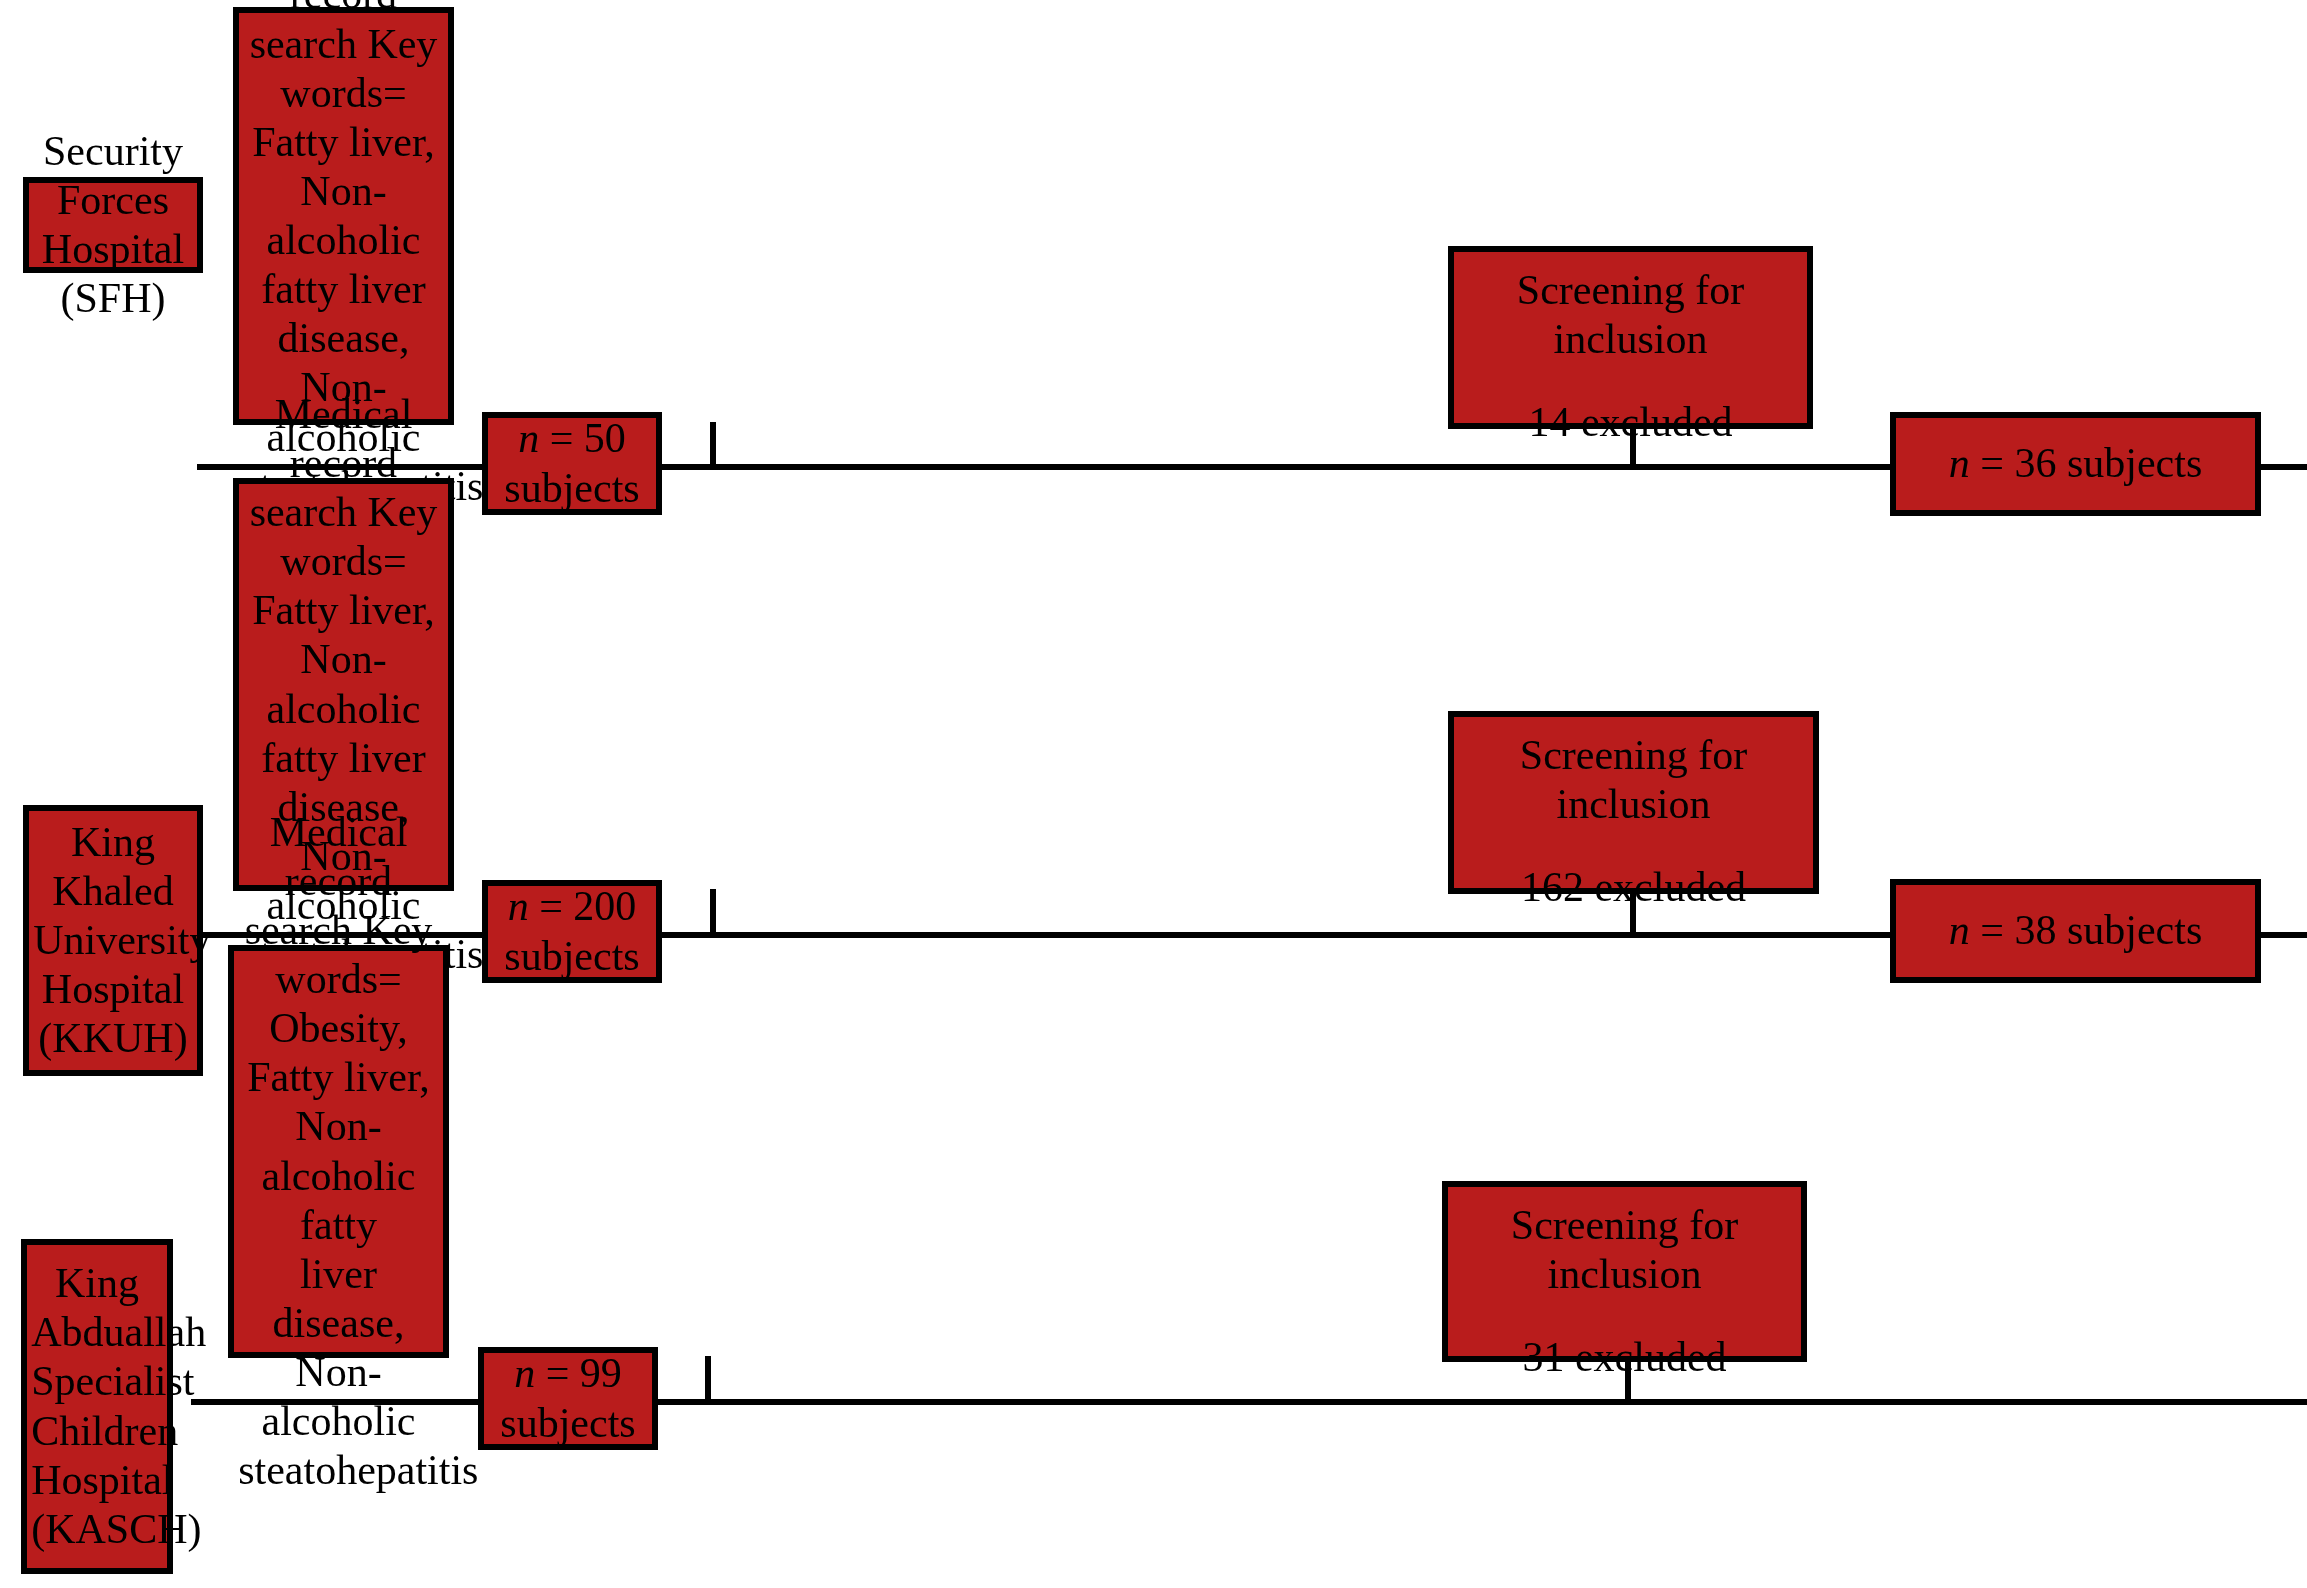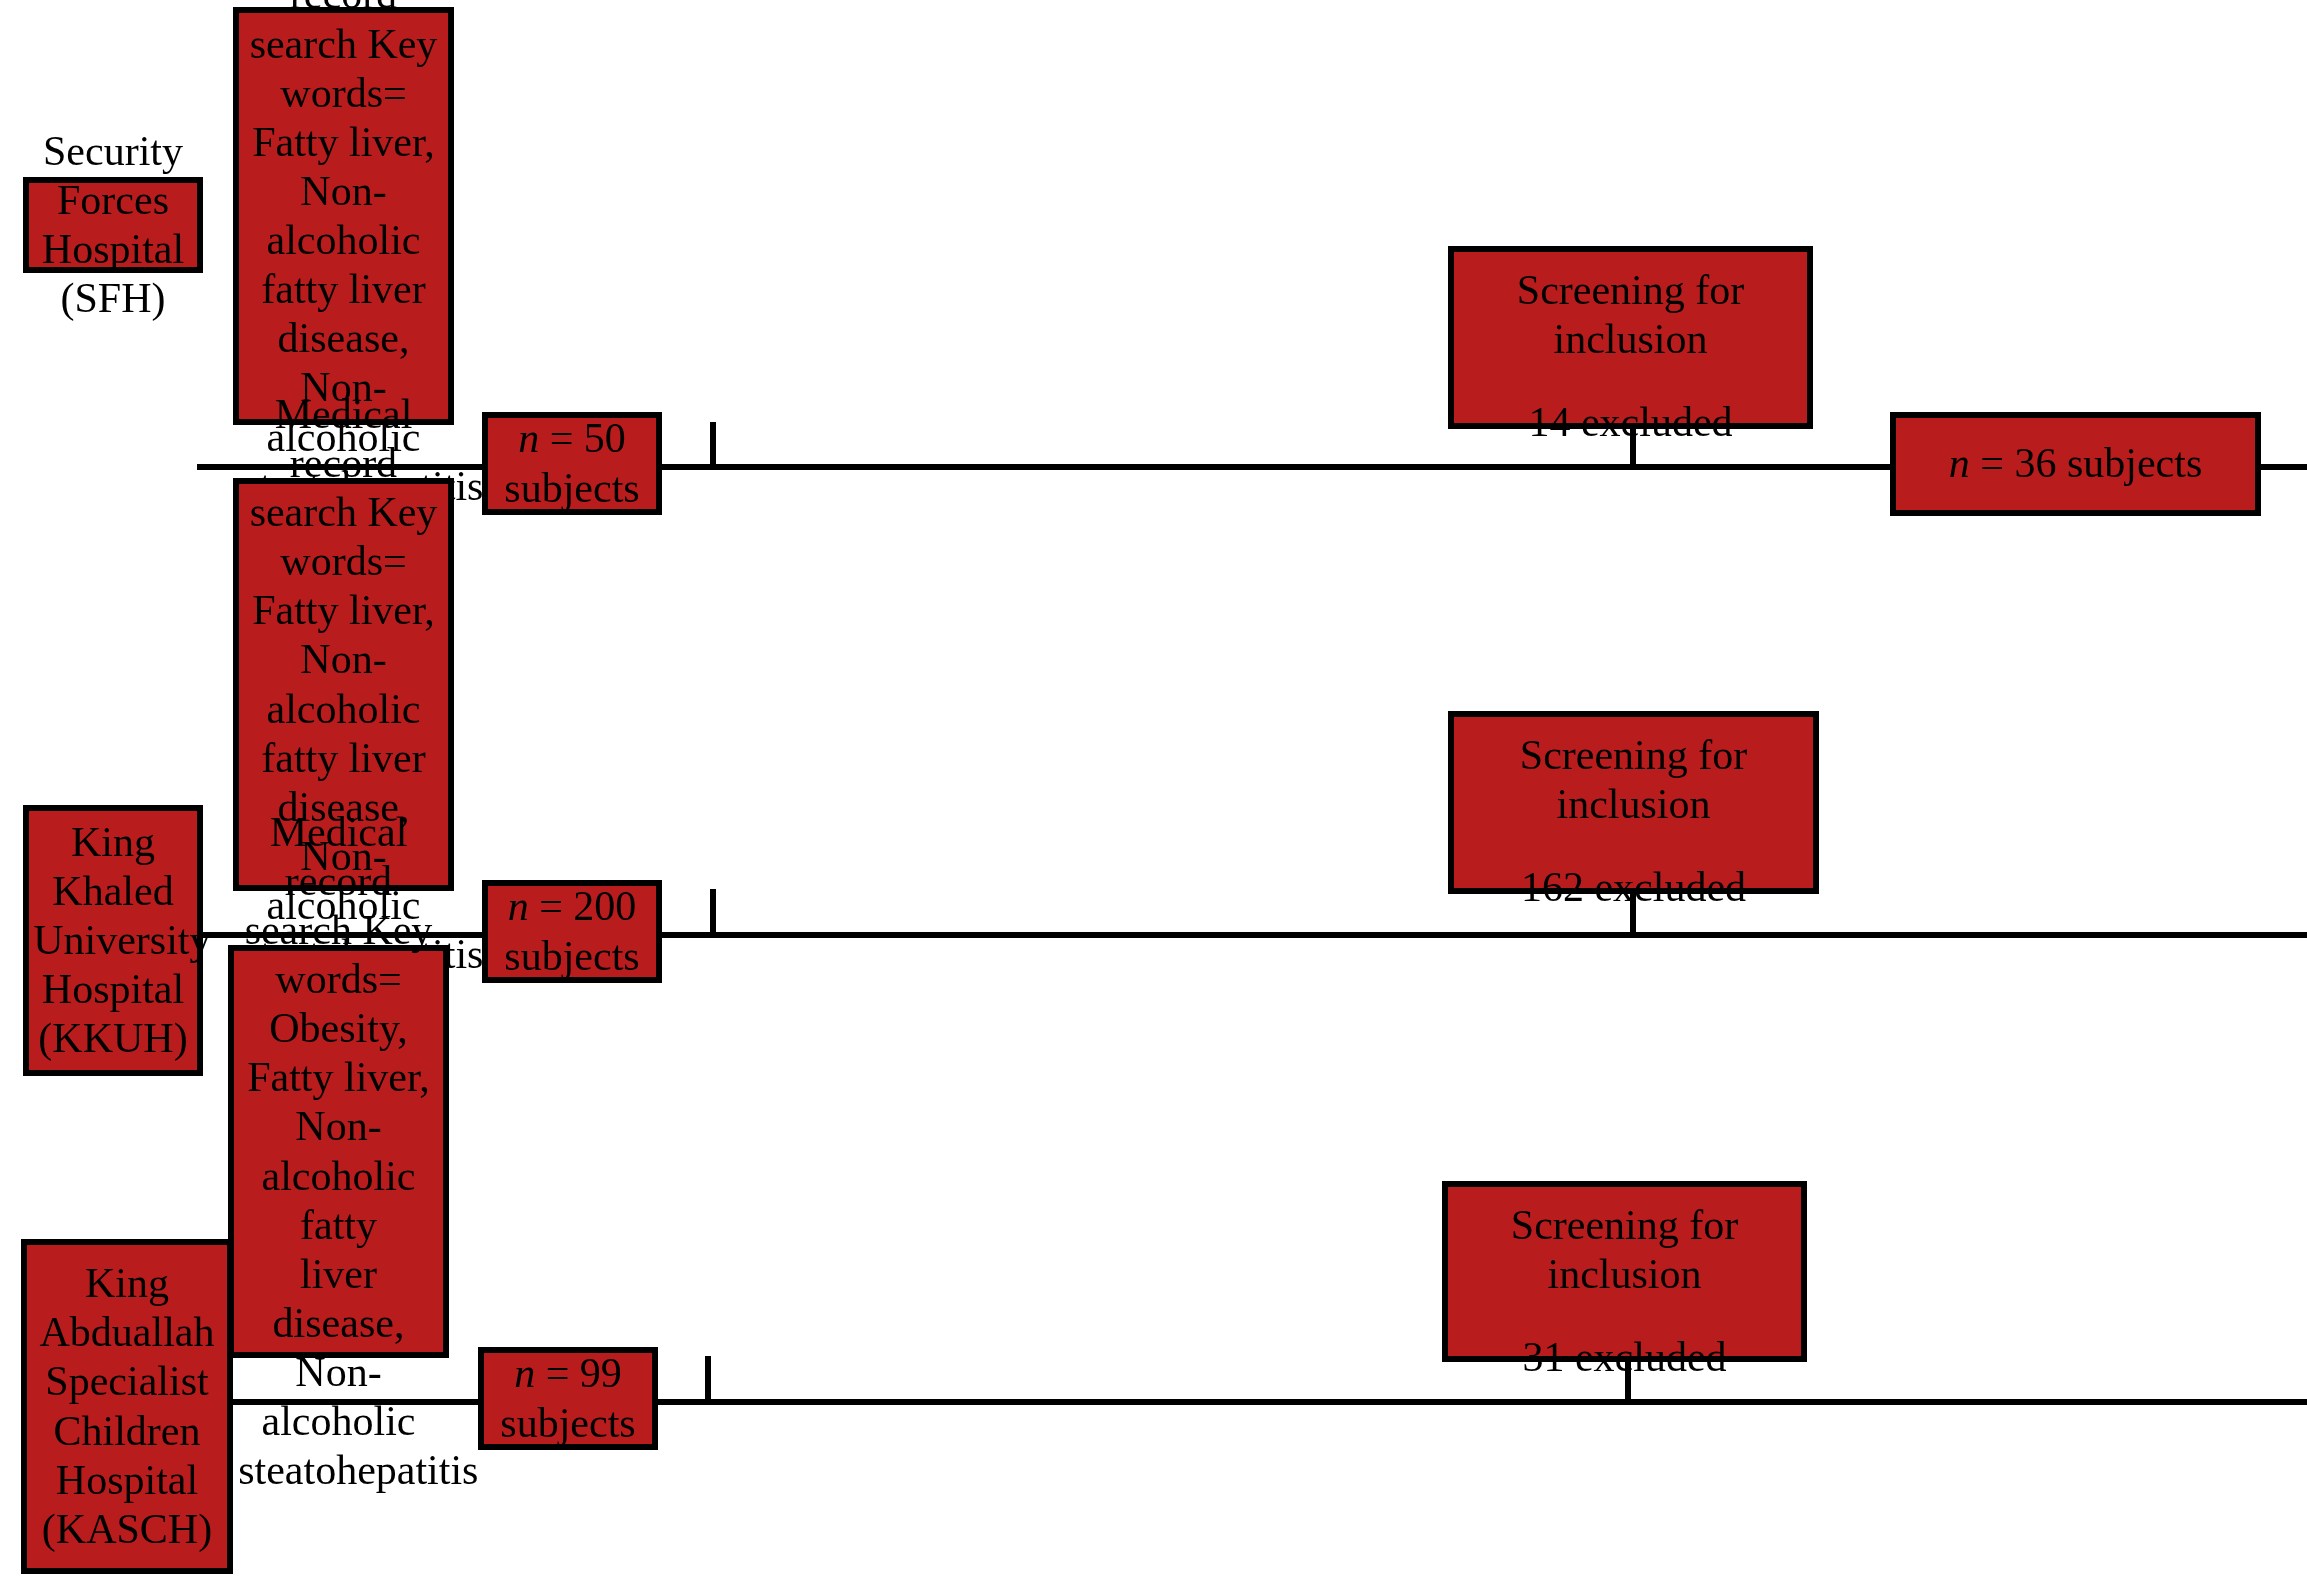--- a/index.html
+++ b/index.html
@@ -135,28 +135,31 @@
   <div class="box count" style="left:482px; top:880px; width:180px; height:103px;">
     <span class="txt"><i class="nital">n</i><span> = </span><span>200 subjects</span></span>
   </div>
 
   <div class="box screen" style="left:1448px; top:711px; width:371px; height:183px;">
     <span class="line1">Screening for
 inclusion</span>
     <span class="line2">162 excluded</span>
   </div>
 
+  <div class="box count" style="left:1890px; top:879px; width:371px; height:104px;">
+    <span class="txt"><i class="nital">n</i><span> = </span><span>38 subjects</span></span>
+  </div>
 
   <div class="hline" style="left:191px; top:1399px; width:292px;"></div>
   <div class="hline" style="left:652px; top:1399px; width:953px;"></div>
   <div class="hline" style="left:1602px; top:1399px; width:710px;"></div>
   <div class="vline" style="left:705px; top:1356px; height:46px;"></div>
   <div class="vline" style="left:1625px; top:1356px; height:46px;"></div>
 
-  <div class="box hospital" style="left:21px; top:1239px; width:212px; height:335px;">
+  <div class="box hospital" style="left:21px; top:1239px; width:152px; height:335px;">
     <span class="txt">King Abduallah
 Specialist
 Children
 Hospital
 (KASCH)</span>
   </div>
 
   <div class="box keywords" style="left:228px; top:945px; width:221px; height:413px;">
     <span class="txt">Medical record
 search Key words=

